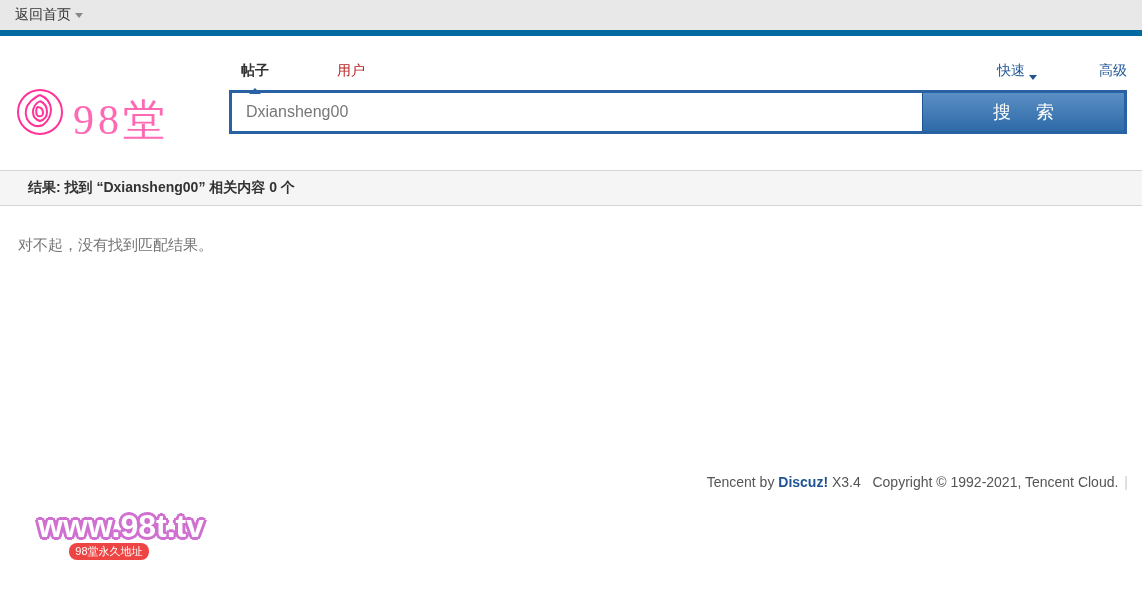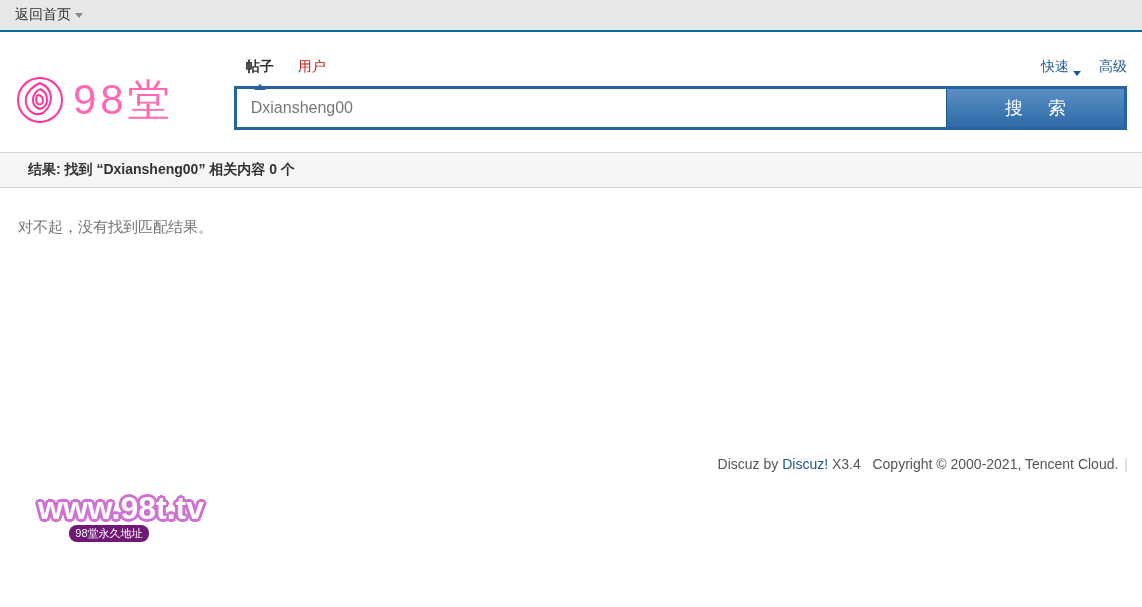--- a/index.html
+++ b/index.html
@@ -1,60 +1,60 @@
 <!DOCTYPE html>
 <html><head>
   <meta charset="utf-8">
   <style>
     * { margin: 0; padding: 0; box-sizing: border-box; }
     body { font-family: "Microsoft YaHei", Arial, sans-serif; font-size: 14px; color: #333; background: #fff; }
     
-    .topbar { background: #e8e8e8; border-bottom: 2px solid #0369a1; padding: 6px 15px; }
+    .topbar { background: #e8e8e8; border-bottom: 6px solid #0369a1; padding: 6px 15px; }
     .topbar-link { color: #333; text-decoration: none; font-size: 14px; display: inline-flex; align-items: center; }
     .topbar-link::after { content: ''; display: inline-block; width: 0; height: 0; border-left: 4px solid transparent; border-right: 4px solid transparent; border-top: 5px solid #888; margin-left: 4px; }
     
     .header { display: flex; align-items: flex-start; padding: 20px 15px 10px; }
     .logo { display: flex; align-items: center; margin-right: 60px; margin-top: 20px; }
     .rose { width: 50px; height: 50px; position: relative; margin-right: 8px; }
-    .logo-text { font-size: 42px; color: #ff69b4; font-weight: 300; letter-spacing: 4px; font-family: Liberation Sans, sans-serif; }
+    .logo-text { font-size: 42px; color: #ff69b4; font-weight: 300; letter-spacing: 4px; font-family: Liberation Serif, serif; margin-top: 16px; }
     
     .search-area { flex: 1; }
-    .search-tabs { display: flex; align-items: center; margin-bottom: 4px; }
+    .search-tabs { display: flex; align-items: center; margin-bottom: 4px; gap: 44px; }
     .tab { padding: 6px 12px; color: #b91c1c; font-size: 14px; cursor: pointer; }
     .tab.active { font-weight: bold; color: #333; position: relative; }
     .tab.active::after { content:''; position:absolute; bottom:-8px; left:50%; transform:translateX(-50%); width:0; height:0; border-left:6px solid transparent; border-right:6px solid transparent; border-bottom:6px solid #2962a3; }
     .tab-spacer { flex: 1; }
     .tab-link { color: #1e5494; margin-left: 18px; cursor: pointer; font-size: 14px; display:inline-flex; align-items:flex-end; }
     .tab-link.dropdown::after { content: ''; display: inline-block; width: 0; height: 0; border-left: 4px solid transparent; border-right: 4px solid transparent; border-top: 5px solid #1e5494; margin-left: 4px; }
     
     .search-row { display: flex; border: 3px solid #2962a3; }
     .search-input { flex: 1; padding: 10px 14px; border: none; font-size: 16px; color: #777; outline: none; }
-    .search-btn { background: linear-gradient(#5a8fc4, #2e6aa8); color: #fff; border: none; padding: 0 48px; font-size: 18px; letter-spacing: 10px; cursor: pointer; border-left:1px solid #1e5494; text-indent:10px; }
+    .search-btn { background: linear-gradient(#5a8fc4, #2e6aa8); color: #fff; border: none; padding: 0 60px; font-size: 18px; letter-spacing: 10px; cursor: pointer; border-left:1px solid #1e5494; text-indent:10px; }
     
     .result-header { background: #f5f5f5; border: 1px solid #d6d6d6; border-left:none; border-right:none; padding: 8px 28px; margin: 12px 0 0; font-size: 14px; font-weight: bold; }
     
     .result-body { padding: 30px 18px; font-size: 15px; color: #737373; min-height: 260px; }
     
     .footer { text-align: right; padding: 8px 14px; font-size: 14px; color: #555; border-top: 0; }
-    .footer a { color: #1e5494; text-decoration: none; font-weight: normal; }
+    .footer a { color: #1e5494; text-decoration: none; font-weight: bold; }
     .footer-sep { color: #ccc; margin-left: 6px; }
     
     .footer-logo { padding: 10px 14px; }
     .footer-logo-inner { display: inline-block; position: relative; }
     .url-text { font-size: 32px; font-weight: bold; color: #fff; 
       text-shadow: 
         -2px -2px 0 #d070d0, 2px -2px 0 #d070d0, 
         -2px 2px 0 #d070d0, 2px 2px 0 #d070d0,
         -3px 0 0 #d070d0, 3px 0 0 #d070d0,
         0 -3px 0 #d070d0, 0 3px 0 #d070d0;
       letter-spacing: 0px;
       font-family: Arial, sans-serif;
       margin-left: 24px;
     }
-    .url-sub { text-align:center; font-size: 11px; color: #fff; background:#701a75; border-radius:8px; padding:1px 6px; margin-top:-2px; display:block; width:fit-content; margin-left:auto; margin-right:auto; }
+    .url-sub { text-align:center; font-size: 11px; color: #fff; background:#ef4444; border-radius:8px; padding:1px 6px; margin-top:-2px; display:block; width:fit-content; margin-left:auto; margin-right:auto; }
   </style>
 </head>
 <body>
 
 <div class="topbar">
   <a class="topbar-link" href="#">
     <span>返回首页</span>
   </a>
 </div>
 
@@ -94,21 +94,21 @@
 
 <div class="result-header">
   <span>结果: 找到 “</span><span>Dxiansheng00</span><span>” 相关内容 </span><span>0</span><span> 个</span>
 </div>
 
 <div class="result-body">
   <span>对不起，没有找到匹配结果。</span>
 </div>
 
 <div class="footer">
-  <span>Discuz by </span><a href="#"><span>Discuz!</span></a><span> X3.4</span>&nbsp;&nbsp;&nbsp;<span>Copyright © 2000-2021, Tencent Cloud.</span><span class="footer-sep">|</span>
+  <span>Tencent by </span><a href="#"><span>Discuz!</span></a><span> X3.4</span>&nbsp;&nbsp;&nbsp;<span>Copyright © 1992-2021, Tencent Cloud.</span><span class="footer-sep">|</span>
 </div>
 
 <div class="footer-logo">
   <div class="footer-logo-inner">
     <div class="url-text">www.98t.tv</div>
     <span class="url-sub">98堂永久地址</span>
   </div>
 </div>
 
 </body></html>

